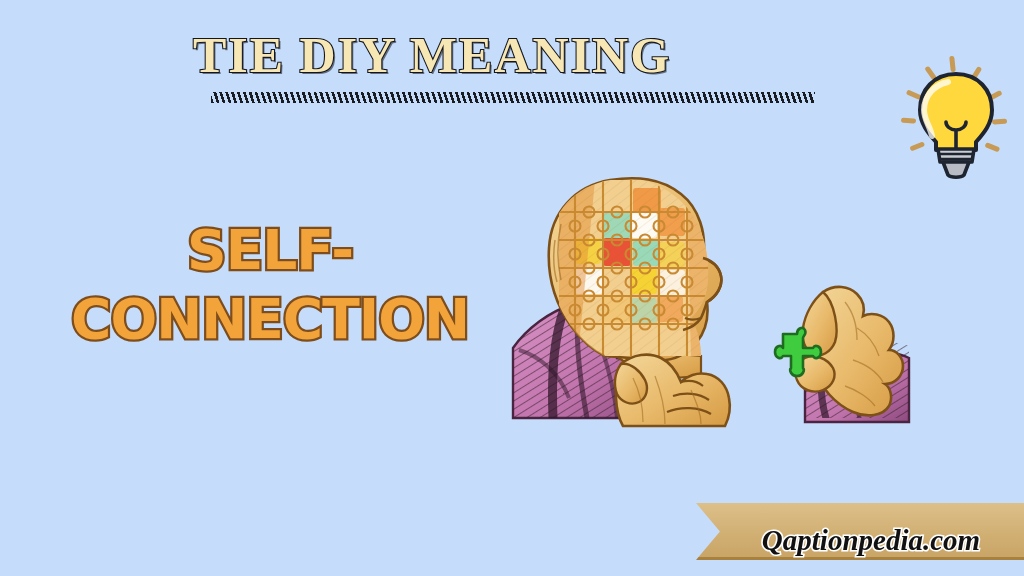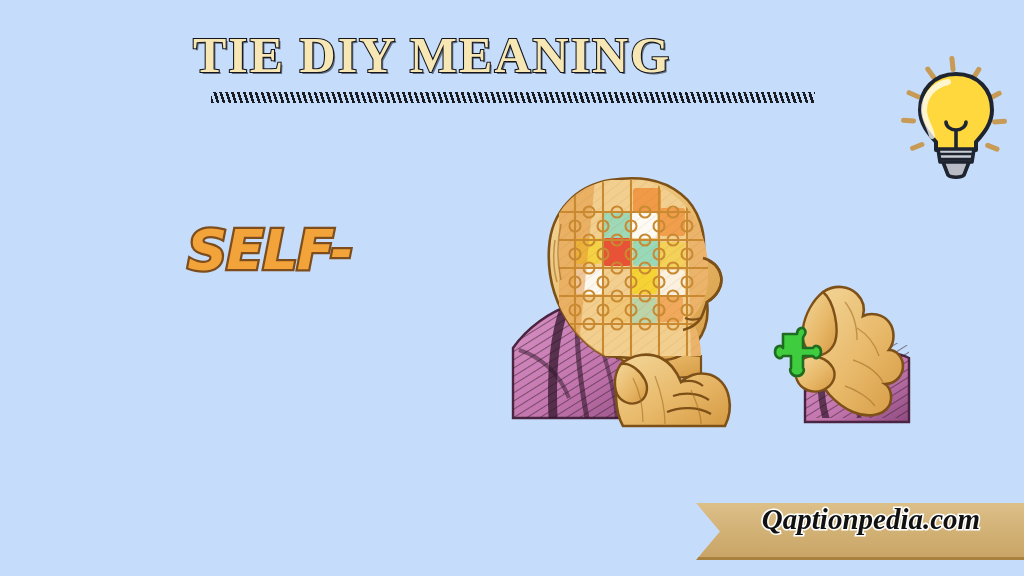--- a/index.html
+++ b/index.html
@@ -57,21 +57,21 @@
     text-align: center;
     font-family: "DejaVu Sans", sans-serif;
     font-weight: bold;
     font-size: 55px;
     line-height: 1.26;
     letter-spacing: -1px;
     color: #f2a43a;
     -webkit-text-stroke: 4.5px #7d4d1d;
     paint-order: stroke fill;
   }
-  #headline .ln { display: block; white-space: nowrap; font-style: italic; }
+  #headline .ln { display: block; white-space: nowrap; }
 
   
   #illustration {
     position: absolute;
     left: 505px;
     top: 150px;
     width: 420px;
     height: 280px;
   }
   #illustration svg { display: block; width: 100%; height: 100%; }
@@ -90,21 +90,21 @@
   #ribbon {
     position: absolute;
     left: 696px;
     top: 503px;
     width: 328px;
     height: 54px;
     background: linear-gradient(180deg, #dcc089 0%, #d3b277 48%, #c9a566 100%);
     border-bottom: 3px solid #a8813f;
     clip-path: polygon(0% 0%, 100% 0%, 100% 100%, 0% 100%, 7.3% 50%);
     display: flex;
-    align-items: flex-start;
+    align-items: flex-end;
     justify-content: center;
   }
   #ribbon-text {
     font-family: "Liberation Serif", serif;
     font-style: italic;
     font-weight: bold;
     font-size: 29px;
     color: #111111;
     -webkit-text-stroke: 3.2px #ffffff;
     paint-order: stroke fill;
@@ -116,20 +116,21 @@
 <body>
 
 <div id="canvas">
 
   <div id="title">TIE DIY MEANING</div>
 
   <div id="divider"></div>
 
   <div id="headline">
     <span class="ln">SELF-</span>
+    <span class="ln">CONNECTION</span>
   </div>
 
   <div id="bulb">
     <svg viewBox="0 0 116 132" xmlns="http://www.w3.org/2000/svg">
       <g fill="#c79a55" stroke="none">
         <rect x="52" y="4" width="5" height="16" rx="2.5" transform="rotate(-6 54 12)"></rect>
         <rect x="30" y="14" width="5" height="15" rx="2.5" transform="rotate(-36 32 21)"></rect>
         <rect x="76" y="14" width="5" height="15" rx="2.5" transform="rotate(32 78 21)"></rect>
         <rect x="13" y="36" width="5" height="15" rx="2.5" transform="rotate(-66 15 43)"></rect>
         <rect x="95" y="36" width="5" height="15" rx="2.5" transform="rotate(62 97 43)"></rect>

